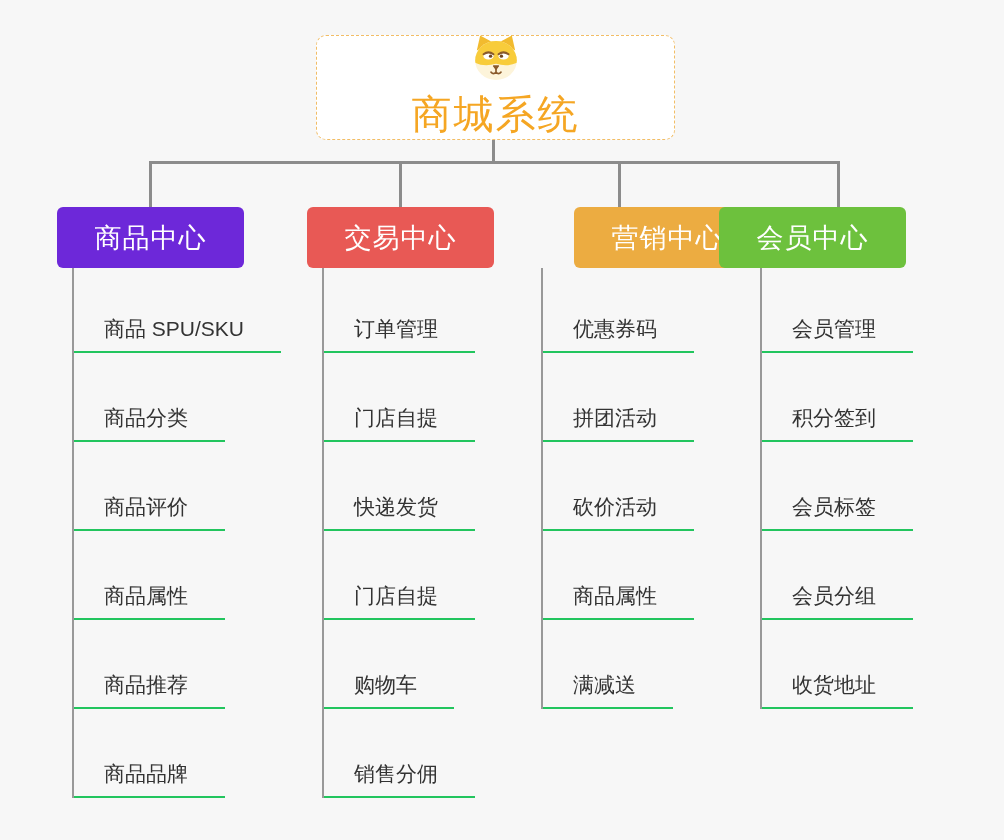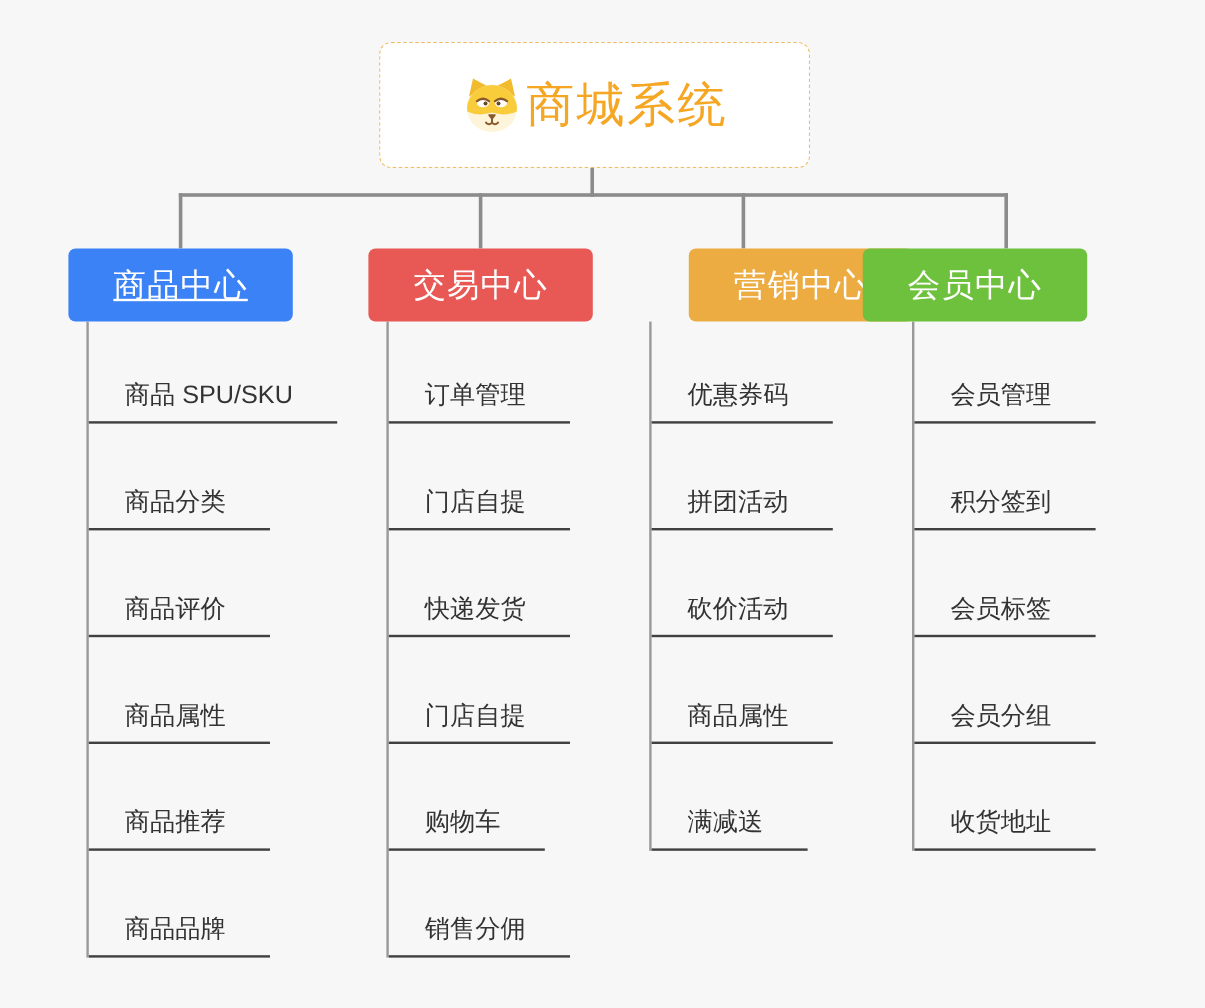--- a/index.html
+++ b/index.html
@@ -14,20 +14,21 @@
   
   .root-node {
     position: absolute; left: 316px; top: 35px;
     width: 359px; height: 105px;
     background: #ffffff;
     border: 1px dashed #f2bd65;
     border-radius: 10px;
     display: flex; align-items: center; justify-content: center;
     gap: 4px;
     z-index: 2;
+    flex-direction: column;
   }
   .root-title {
     font-size: 40px;
     color: #f5a623;
     letter-spacing: 2px;
     white-space: nowrap;
   }
   .dog-icon { width: 50px; height: 50px; flex: 0 0 auto; }
 
   
@@ -65,21 +66,21 @@
   .r1 { left: 72px; }
   .r2 { left: 322px; }
   .r3 { left: 541px; }
   .r4 { left: 760px; }
 
   .leaf-node {
     display: flex; align-items: flex-end;
     width: max-content;
     height: 89px;
     padding: 14px 37px 8px 30px;
-    border-bottom: 2px solid #404040;
+    border-bottom: 2px solid #22c55e;
     font-size: 21px;
     color: #333333;
     white-space: nowrap;
   }
   .leaf-node:first-child { height: 85px; }
 </style>
 </head>
 <body>
 
 <div class="stage">
@@ -107,21 +108,21 @@
       <path d="M15 25.5 Q21 21 27 25.5" stroke="#8a5a2b" stroke-width="2.4" fill="none" stroke-linecap="round"></path>
       <path d="M33 25.5 Q39 21 45 25.5" stroke="#8a5a2b" stroke-width="2.4" fill="none" stroke-linecap="round"></path>
       <circle cx="23.5" cy="27.8" r="2" fill="#6e4521"></circle>
       <circle cx="36.5" cy="27.8" r="2" fill="#6e4521"></circle>
       <path d="M27 39.5 h6 l-3 4 z" fill="#8a5a2b" stroke="#8a5a2b" stroke-width="1.5" stroke-linejoin="round"></path>
       <path d="M30 43.5 V46.5 M24 47 Q27 50.5 30 47 Q33 50.5 36 47" stroke="#8a5a2b" stroke-width="2" fill="none" stroke-linecap="round"></path>
     </svg>
     <span class="root-title">商城系统</span>
   </div>
 
-  <div class="branch-node b1" style="background-color: #3b82f6; text-decoration: underline;">
+  <div class="branch-node b1" style="background-color: #6d28d9;">
     <span>商品中心</span>
   </div>
   <div class="branch-node b2" style="background-color: rgb(232, 89, 85);">
     <span>交易中心</span>
   </div>
   <div class="branch-node b3" style="background-color: rgb(236, 172, 65);">
     <span>营销中心</span>
   </div>
   <div class="branch-node b4" style="background-color: rgb(109, 193, 61);">
     <span>会员中心</span>

